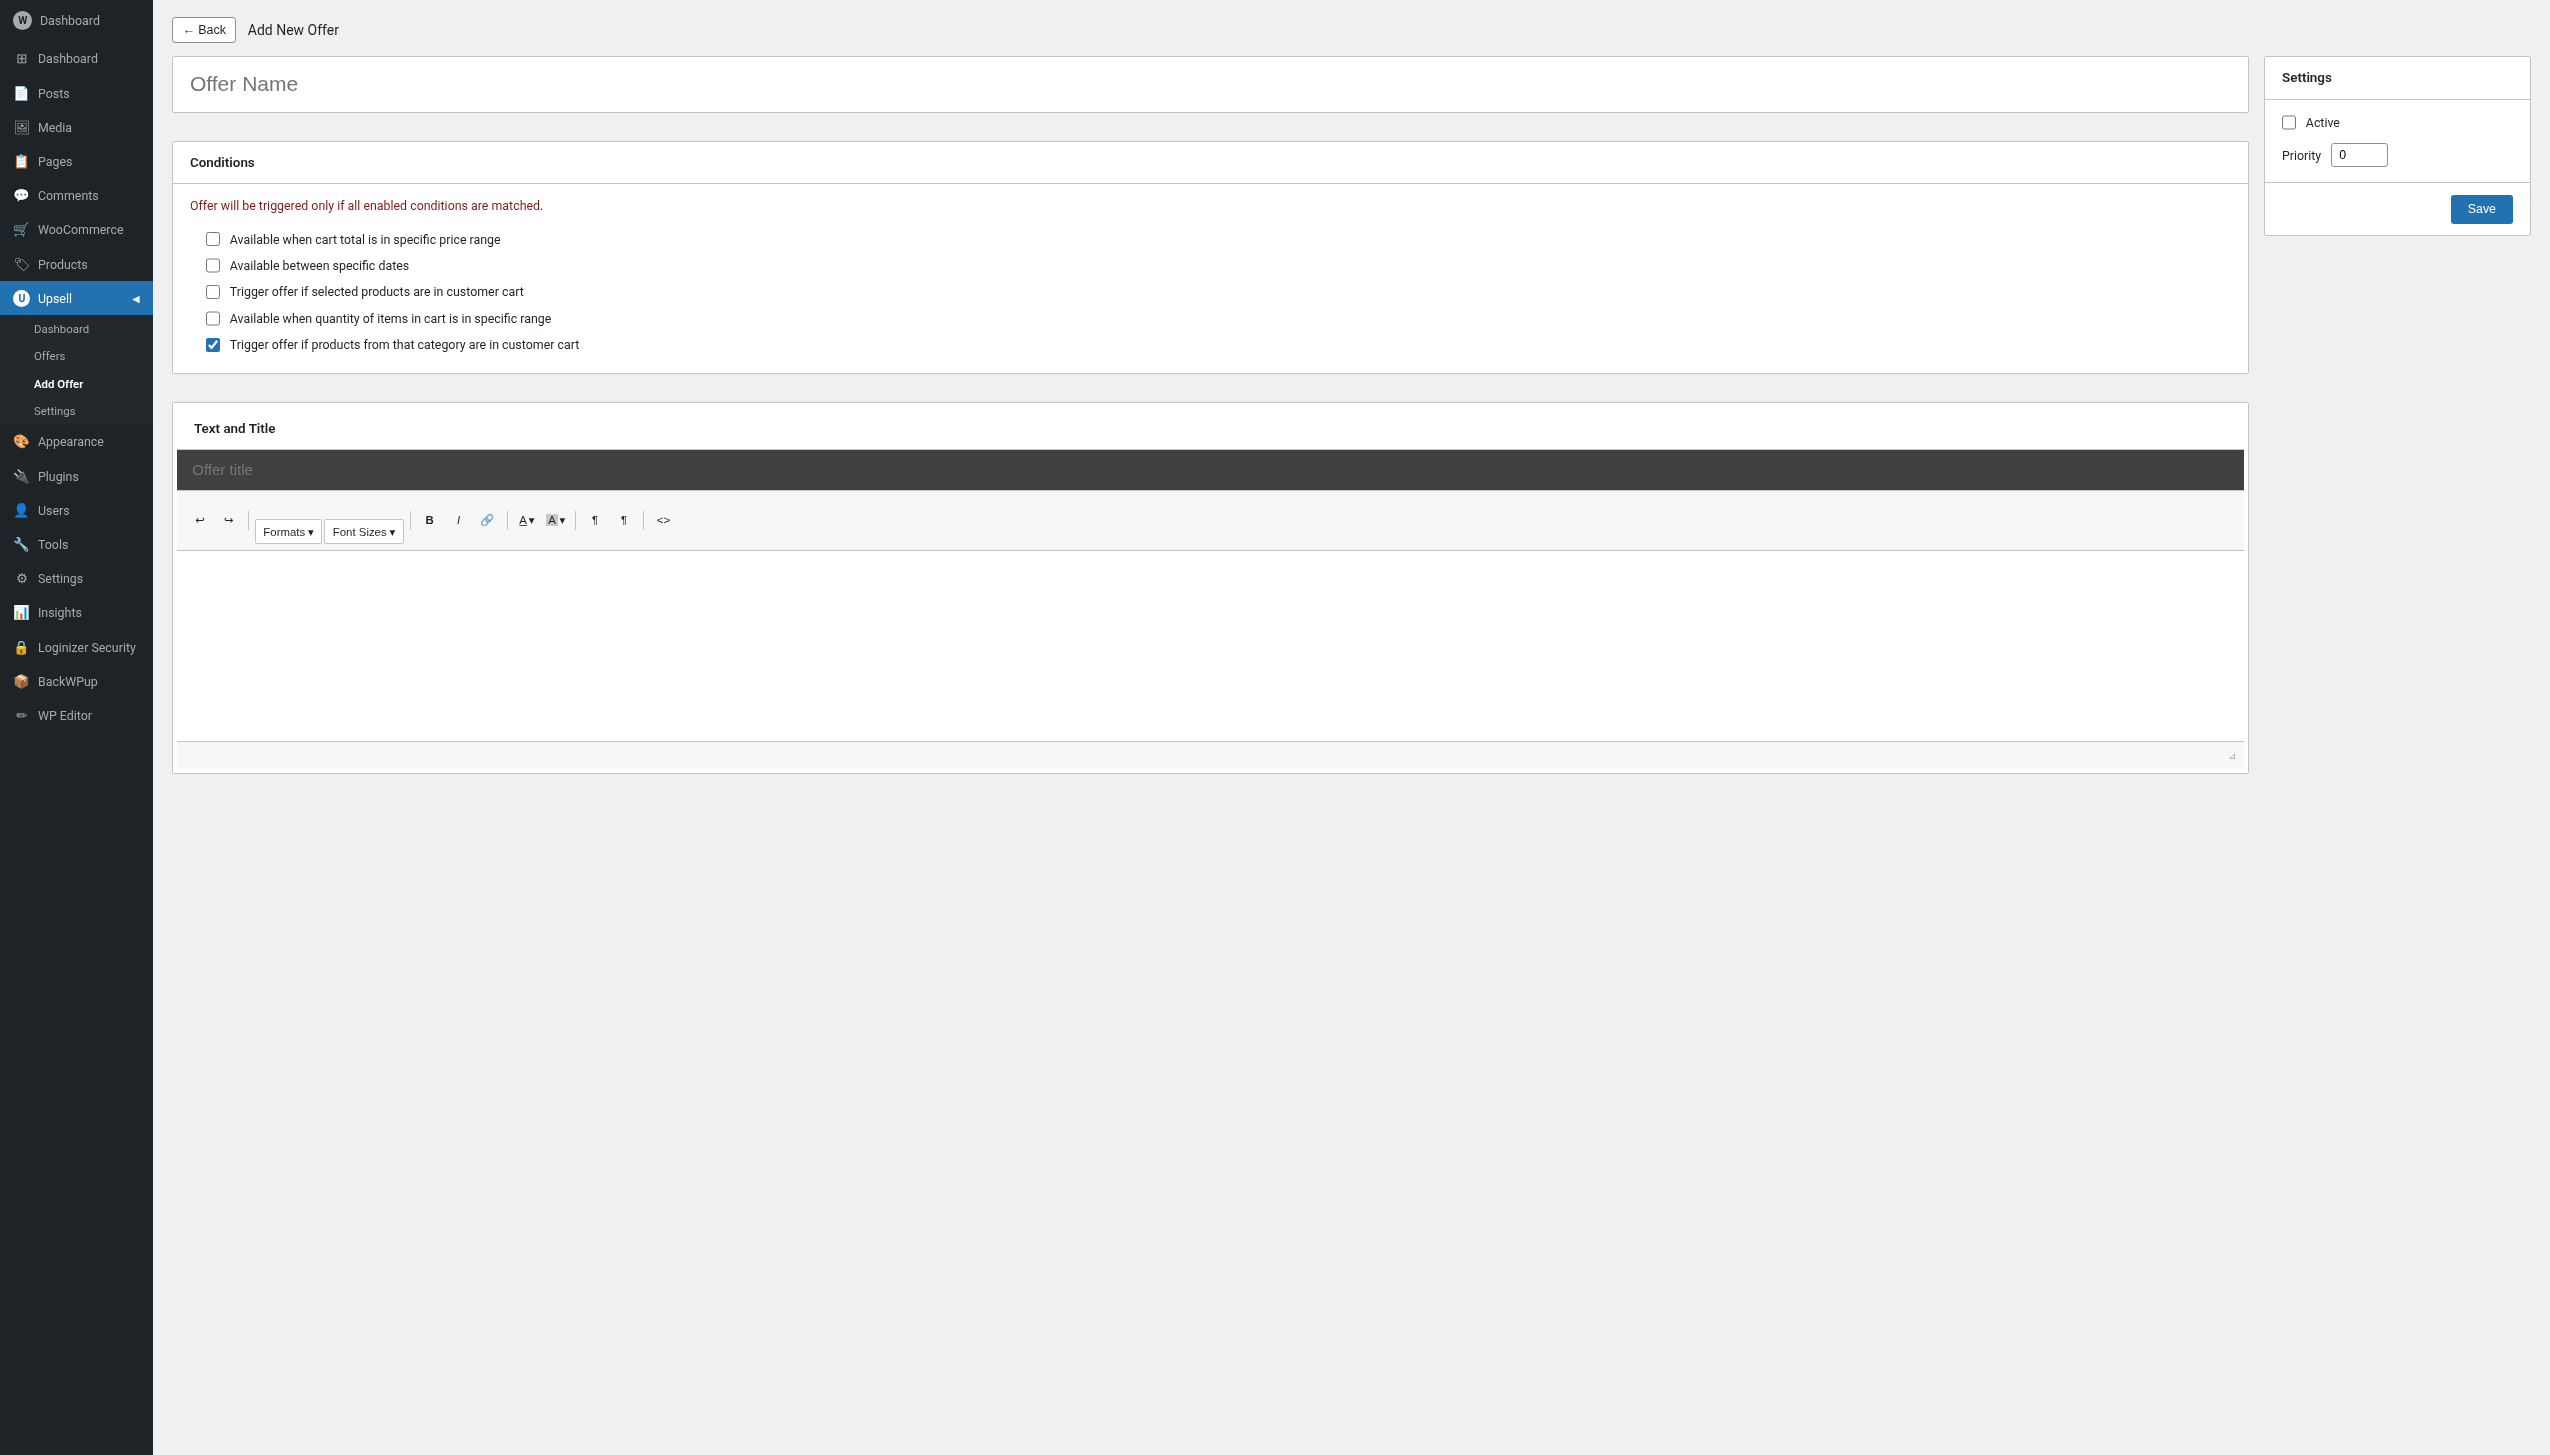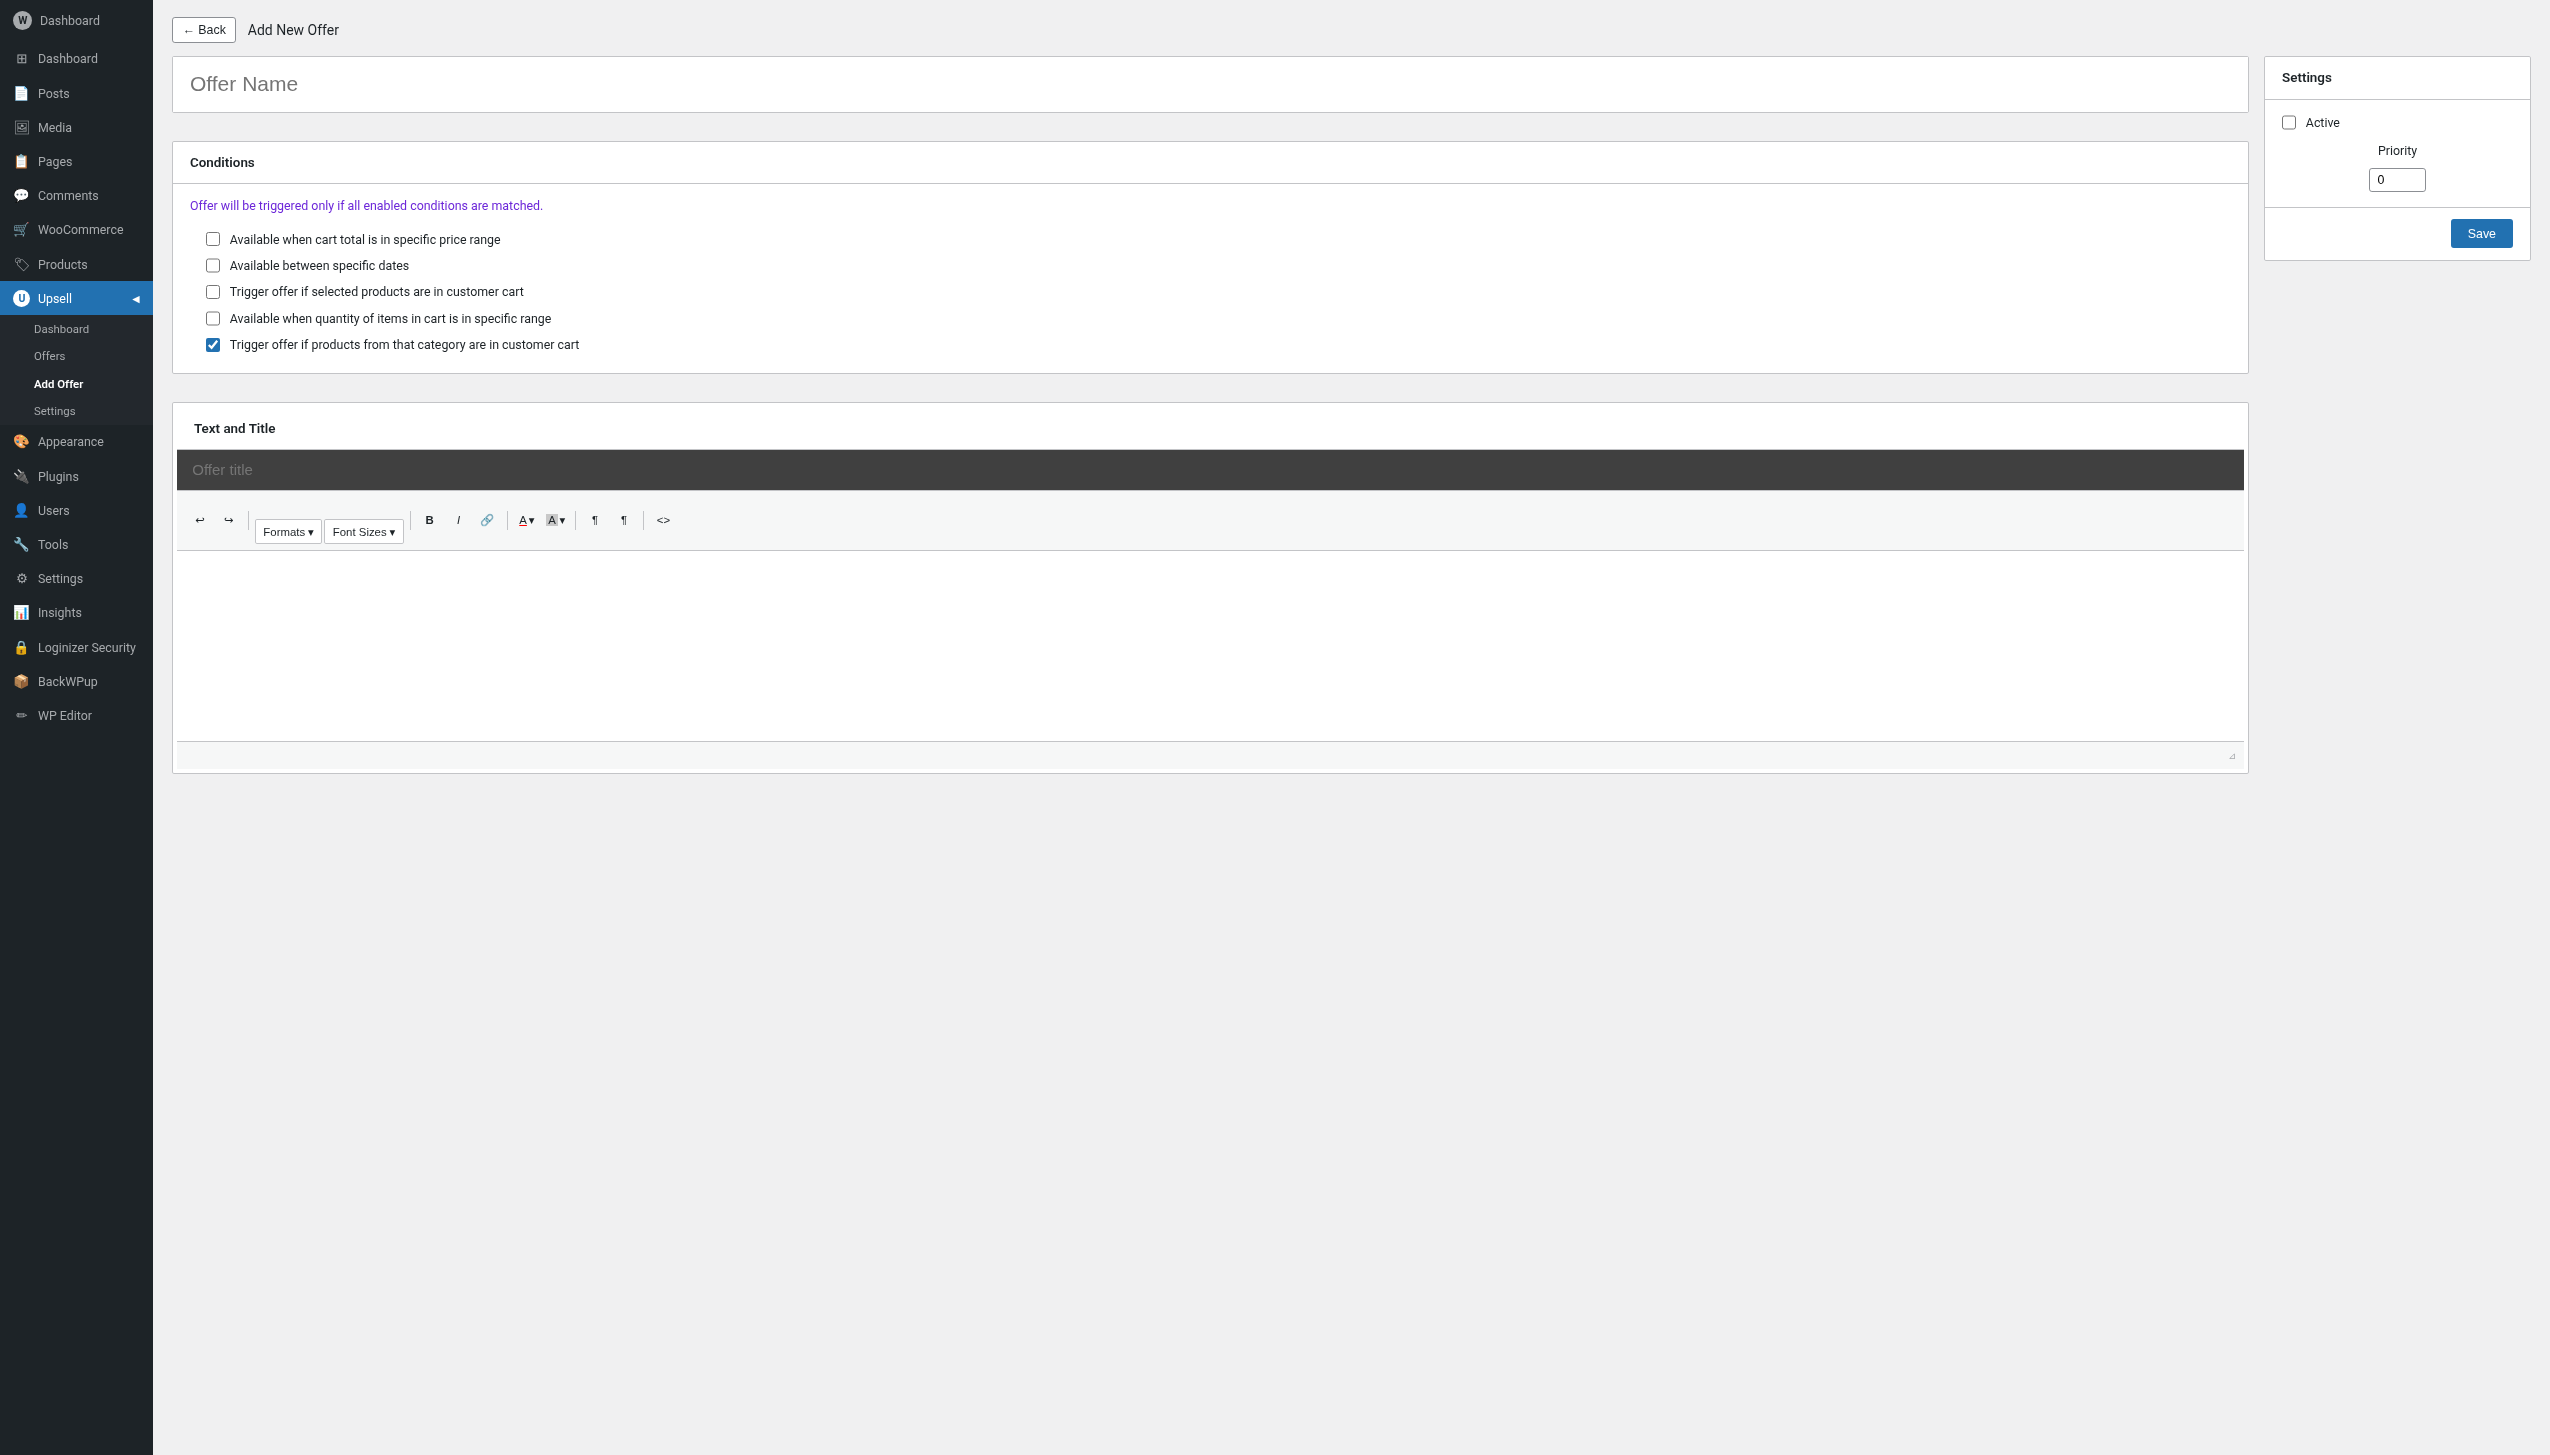--- a/index.html
+++ b/index.html
@@ -138,21 +138,21 @@
 
     .conditions-section { padding: 0; }
     .section-header {
       font-size: 13.4px;
       font-weight: 600;
       color: #1d2327;
       padding: 13.4px 17px;
       border-bottom: 1px solid #c3c4c7;
     }
     .section-desc {
-      color: #6d28d9;
+      color: #7f1d1d;
       padding: 13.4px 17px 9.5px;
       font-size: 12.4px;
     }
     .conditions-list { padding: 3.8px 17px 15.3px; margin-left: 16px; }
     .condition-item {
       display: flex; align-items: center; gap: 9.5px;
       padding: 5.7px 0;
     }
     .condition-item input[type="checkbox"] {
       width: 14.3px; height: 14.3px;
@@ -250,21 +250,21 @@
     .settings-row {
       display: flex; align-items: center; gap: 9.5px;
       margin-bottom: 13.4px;
     }
     .settings-row input[type="checkbox"] {
       width: 14.3px; height: 14.3px;
       cursor: pointer;
       accent-color: #2271b1;
     }
     .settings-row label { font-size: 12.4px; color: #1d2327; cursor: pointer; }
-    .priority-row { display: flex; align-items: center; gap: 9.5px; margin-bottom: 0; flex-direction: column; }
+    .priority-row { display: flex; align-items: center; gap: 9.5px; margin-bottom: 0; }
     .priority-label { font-size: 12.4px; color: #1d2327; }
     .priority-input {
       width: 57px;
       border: 1px solid #8c8f94;
       border-radius: 2.9px;
       padding: 3.8px 7.6px;
       font-size: 12.4px;
       outline: none;
     }
     .save-row { display: flex; justify-content: flex-end; padding: 11.4px 17px; border-top: 1px solid #c3c4c7; }

